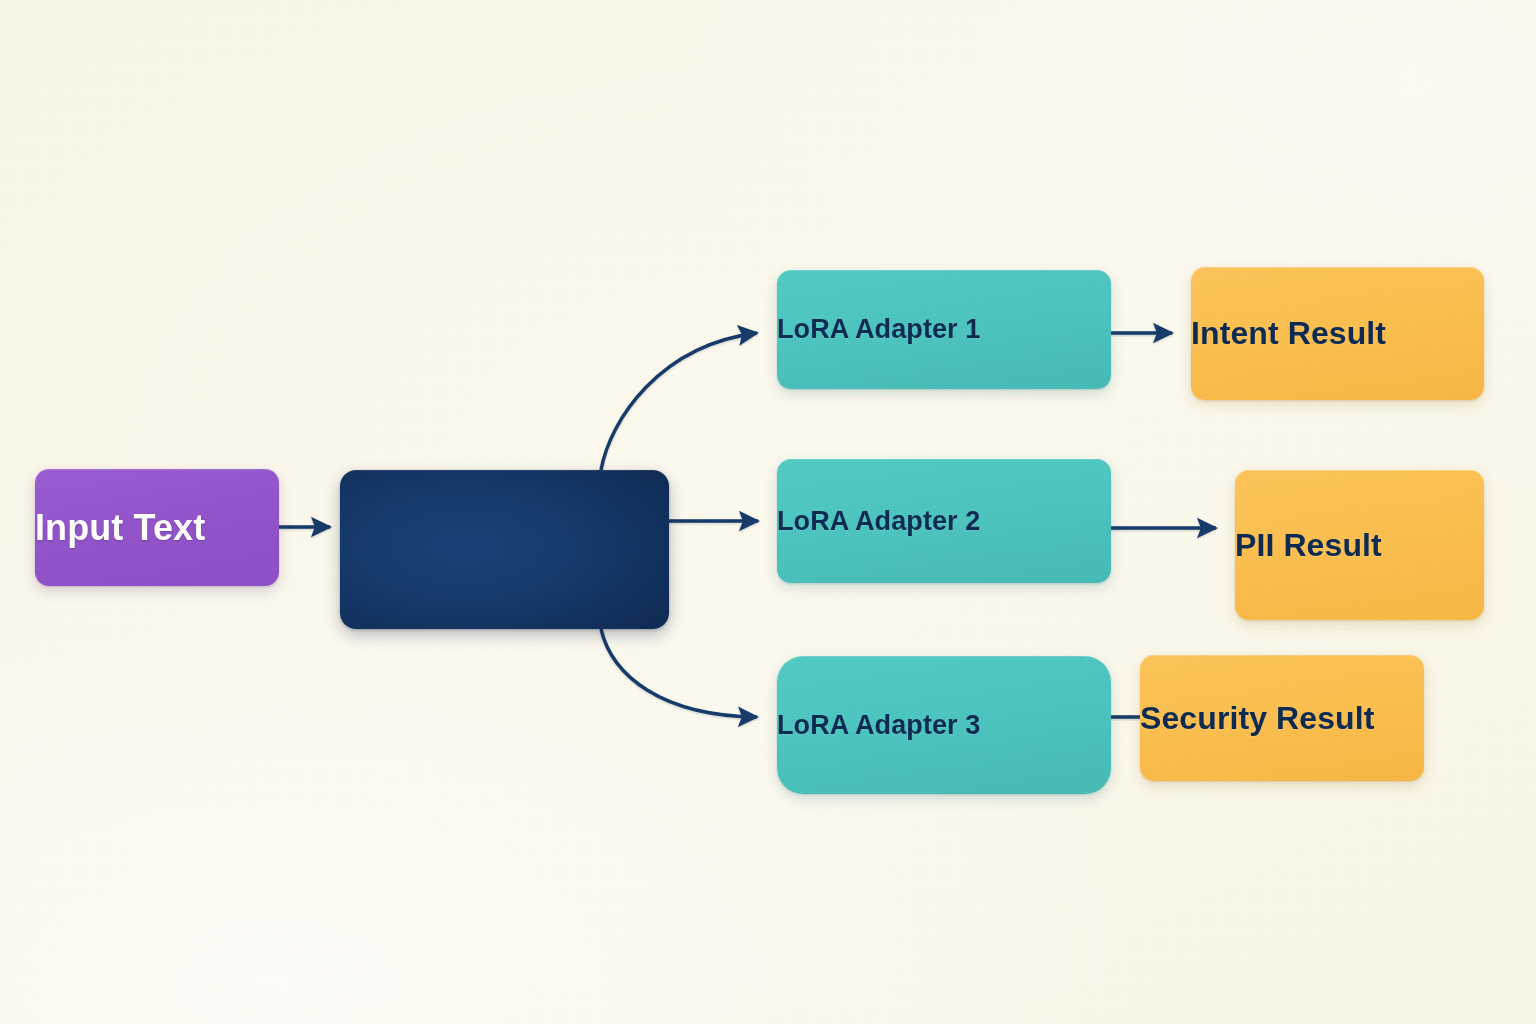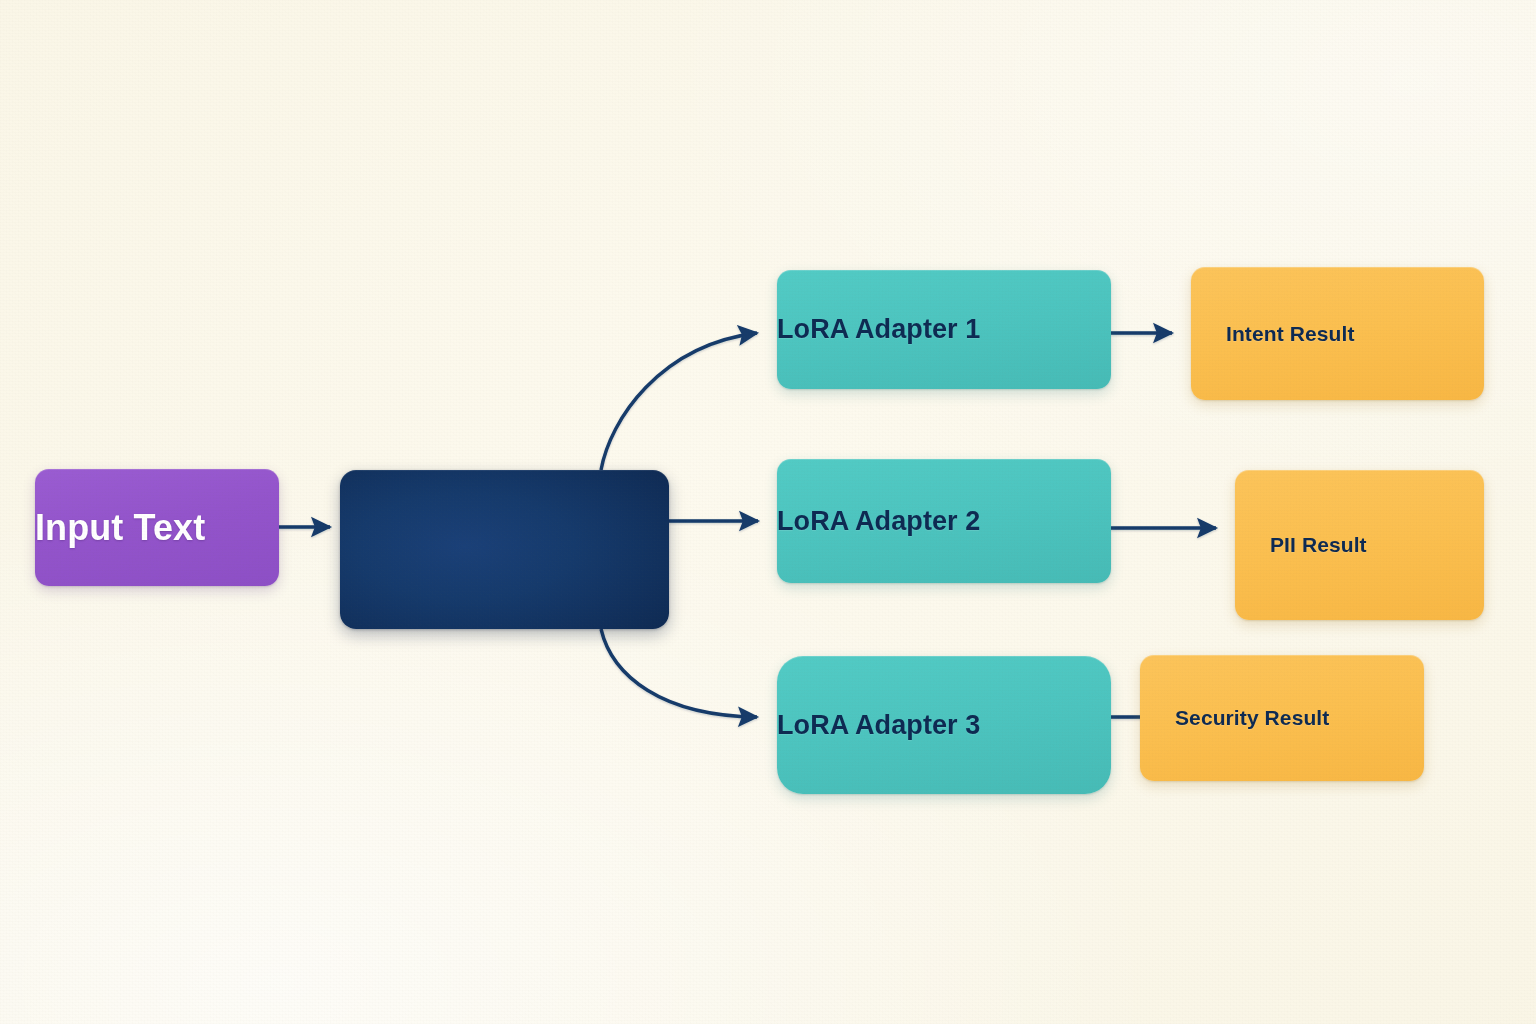--- a/index.html
+++ b/index.html
@@ -74,24 +74,23 @@
   .a1{top:270px;height:119px;}
   .a2{top:459px;height:124px;}
   .a3{top:656px;height:138px;border-radius:26px;}
 
   
   .n-result{
     background:linear-gradient(172deg,#fcc45a 0%,#fbbf4f 50%,#f8b744 100%);
     box-shadow:0 5px 13px rgba(160,115,25,.20), 0 1px 2px rgba(140,100,20,.20),
                inset 0 1px 0 rgba(255,255,255,.22);
     color:#0d2a52;
-    font-size:21px;font-weight:600;
+    font-size:32px;font-weight:600;
     justify-content:flex-start;
     text-shadow:0 1px 1px rgba(255,255,255,.16);
-    padding-left:35px;
   }
   .r1{left:1191px;top:267px;width:293px;height:133px;}
   .r2{left:1235px;top:470px;width:249px;height:150px;}
   .r3{left:1140px;top:655px;width:284px;height:126px;}
 </style>
 </head>
 <body>
 
 <div id="canvas"></div>
 

